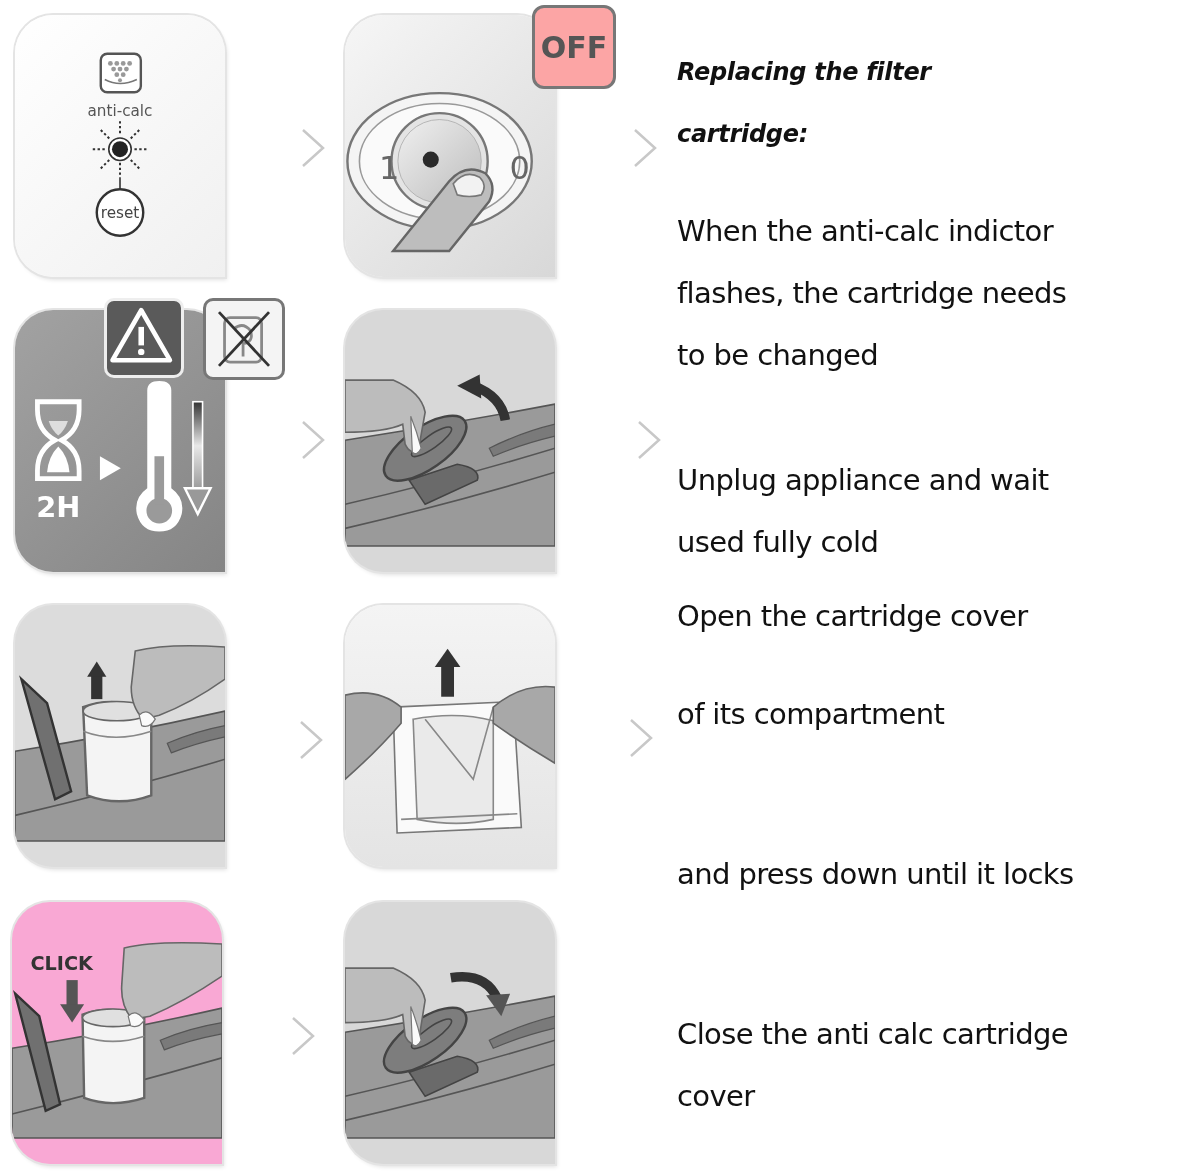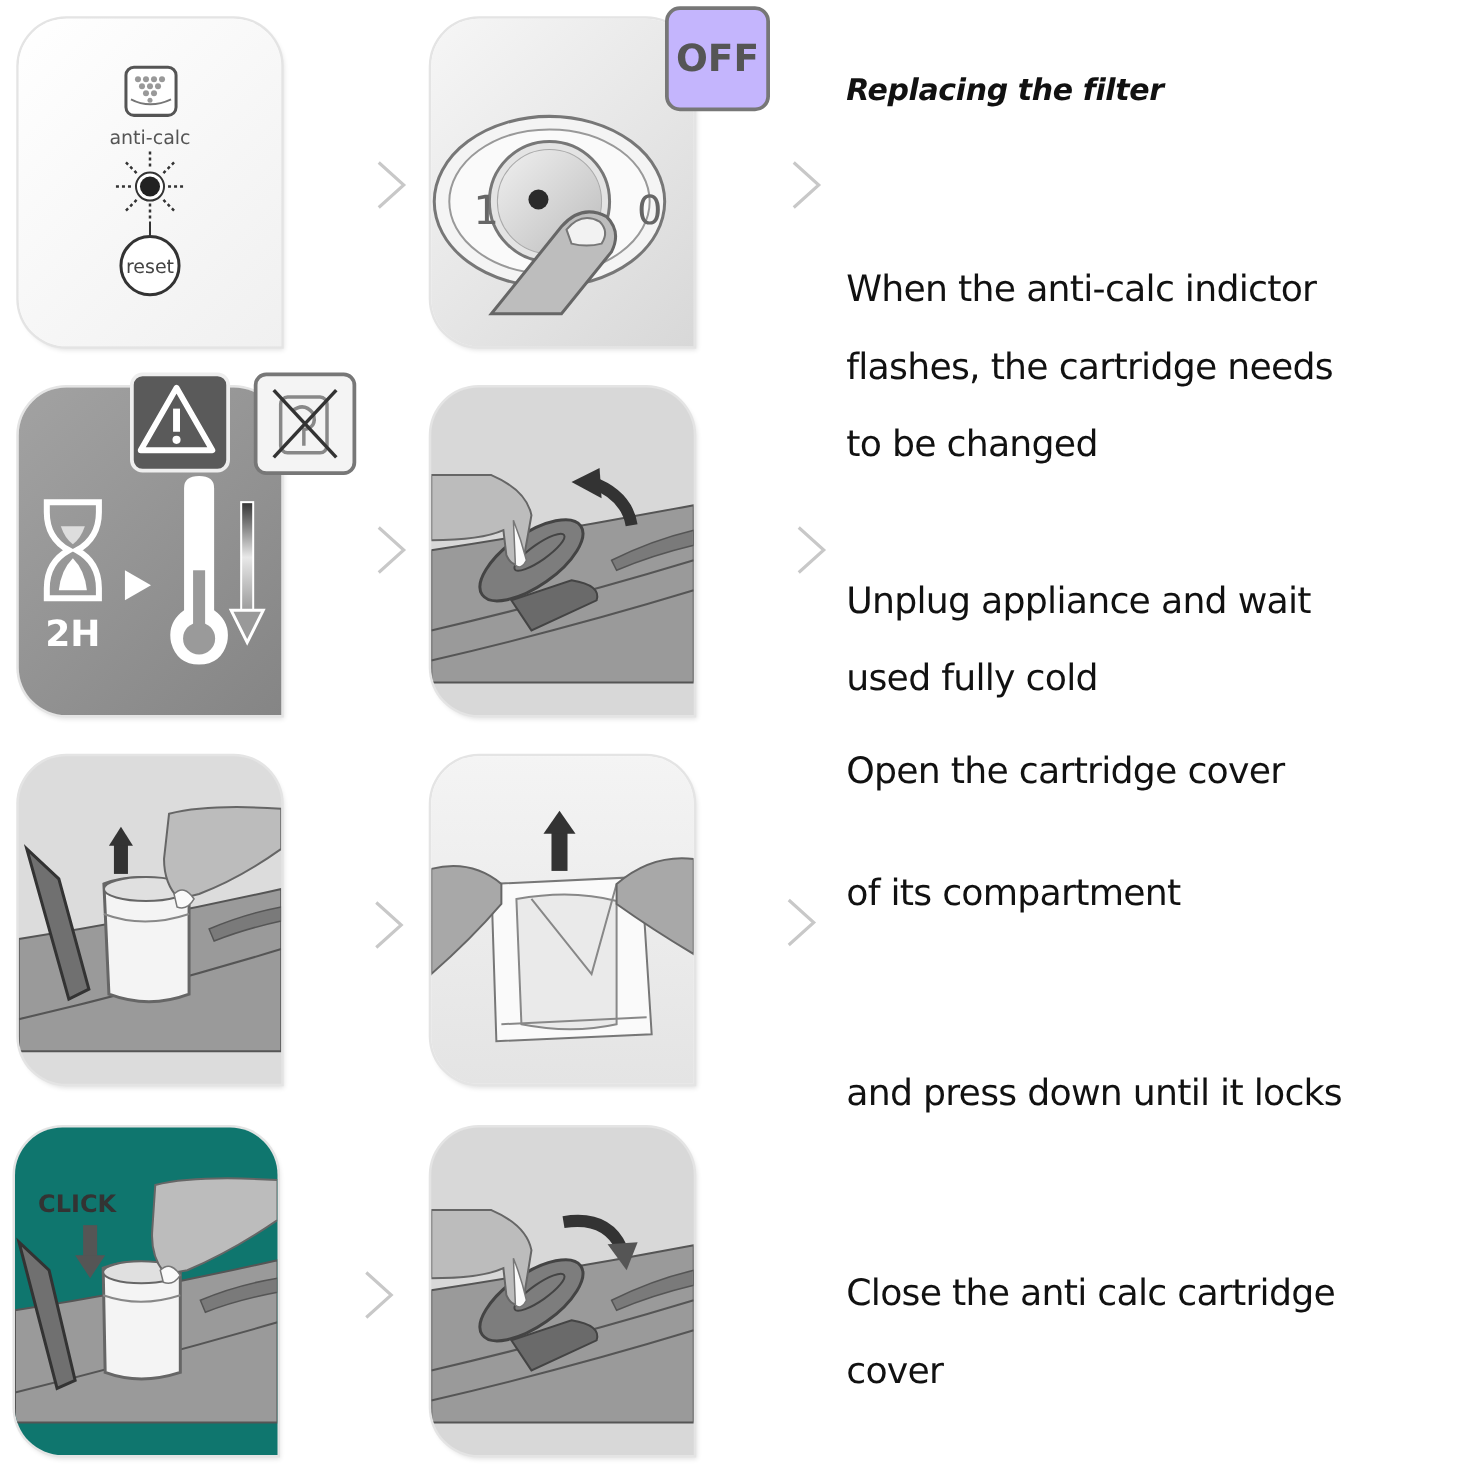--- a/index.html
+++ b/index.html
@@ -76,21 +76,21 @@
           <stop offset="0" stop-color="#f0f0f0"></stop>
           <stop offset="1" stop-color="#bcbcbc"></stop>
         </linearGradient>
     </defs>
     <g>
       <path d="M60 262 L130 175 Q150 152 175 165 Q190 180 180 200 L130 262 Z" fill="#bdbdbd" stroke="#666" stroke-width="3"></path>
       <path d="M135 178 Q150 160 168 170 Q178 180 170 192 Q155 196 140 192 Z" fill="#f2f2f2" stroke="#777" stroke-width="2"></path>
     </g>
   </svg>
 </div>
-<div style="position:absolute;left:532px;top:5px;width:84px;height:84px;background:#c4b5fd;border:3px solid #777;border-radius:12px;box-sizing:border-box;display:flex;align-items:center;justify-content:center;">
+<div style="position:absolute;left:532px;top:5px;width:84px;height:84px;background:#fca5a5;border:3px solid #777;border-radius:12px;box-sizing:border-box;display:flex;align-items:center;justify-content:center;">
   <span style="font-weight:bold;font-size:30px;color:#555;font-family:'DejaVu Sans',sans-serif;">OFF</span>
 </div>
 <div class="chev" style="left:632px;top:128px;">
   <svg viewBox="0 0 26 40">
       <polyline points="3,2 23,20 3,38" fill="none" stroke="#c8c8c8" stroke-width="2.5"></polyline>
     </svg>
 </div>
 
 <div class="panel" style="left:15px;top:310px;background:linear-gradient(135deg,#a2a2a2,#858585);">
   <svg viewBox="0 0 262 262">
@@ -213,21 +213,21 @@
       <path d="M262 70 Q220 65 185 95 L185 115 Q220 140 262 165 Z" fill="#a8a8a8" stroke="#666" stroke-width="2"></path>
     </g>
   </svg>
 </div>
 <div class="chev" style="left:628px;top:718px;">
   <svg viewBox="0 0 26 40">
       <polyline points="3,2 23,20 3,38" fill="none" stroke="#c8c8c8" stroke-width="2.5"></polyline>
     </svg>
 </div>
 
-<div class="panel" style="left:12px;top:902px;background:#0f766e;">
+<div class="panel" style="left:12px;top:902px;background:#f9a8d4;">
   <svg viewBox="0 0 262 262">
     <path d="M0 150 Q130 130 262 100 L262 262 L0 262 Z" fill="#9a9a9a" stroke="#555" stroke-width="2"></path>
     <path d="M0 232 Q130 200 262 162" fill="none" stroke="#555" stroke-width="2"></path>
     <path d="M185 140 Q220 125 262 118 L262 132 Q220 140 190 152 Z" fill="#7a7a7a" stroke="#555" stroke-width="1.5"></path>
     <text x="62" y="52" text-anchor="middle" font-size="24" font-weight="bold" fill="#333" class="badge-label">CLICK</text>
     <g>
       <rect x="68" y="65" width="14" height="32" fill="#555"></rect>
       <polygon points="60,95 75,118 90,95" fill="#555"></polygon>
     </g>
     <g>
@@ -268,20 +268,21 @@
     <g>
       <path d="M132 62 Q175 55 190 88" fill="none" stroke="#333" stroke-width="12"></path>
       <polygon points="176,84 206,82 195,110" fill="#555"></polygon>
     </g>
   </svg>
 </div>
 
 <div class="text-col">
   <div class="title" style="top:41px;">
     <div>Replacing the filter</div>
+    <div>cartridge:</div>
   </div>
 
   <div class="step" style="top:200px;">
     <div>When the anti-calc indictor</div>
     <div>flashes, the cartridge needs</div>
     <div>to be changed</div>
   </div>
 
   <div class="step" style="top:449px;">
     <div>Unplug appliance and wait</div>

